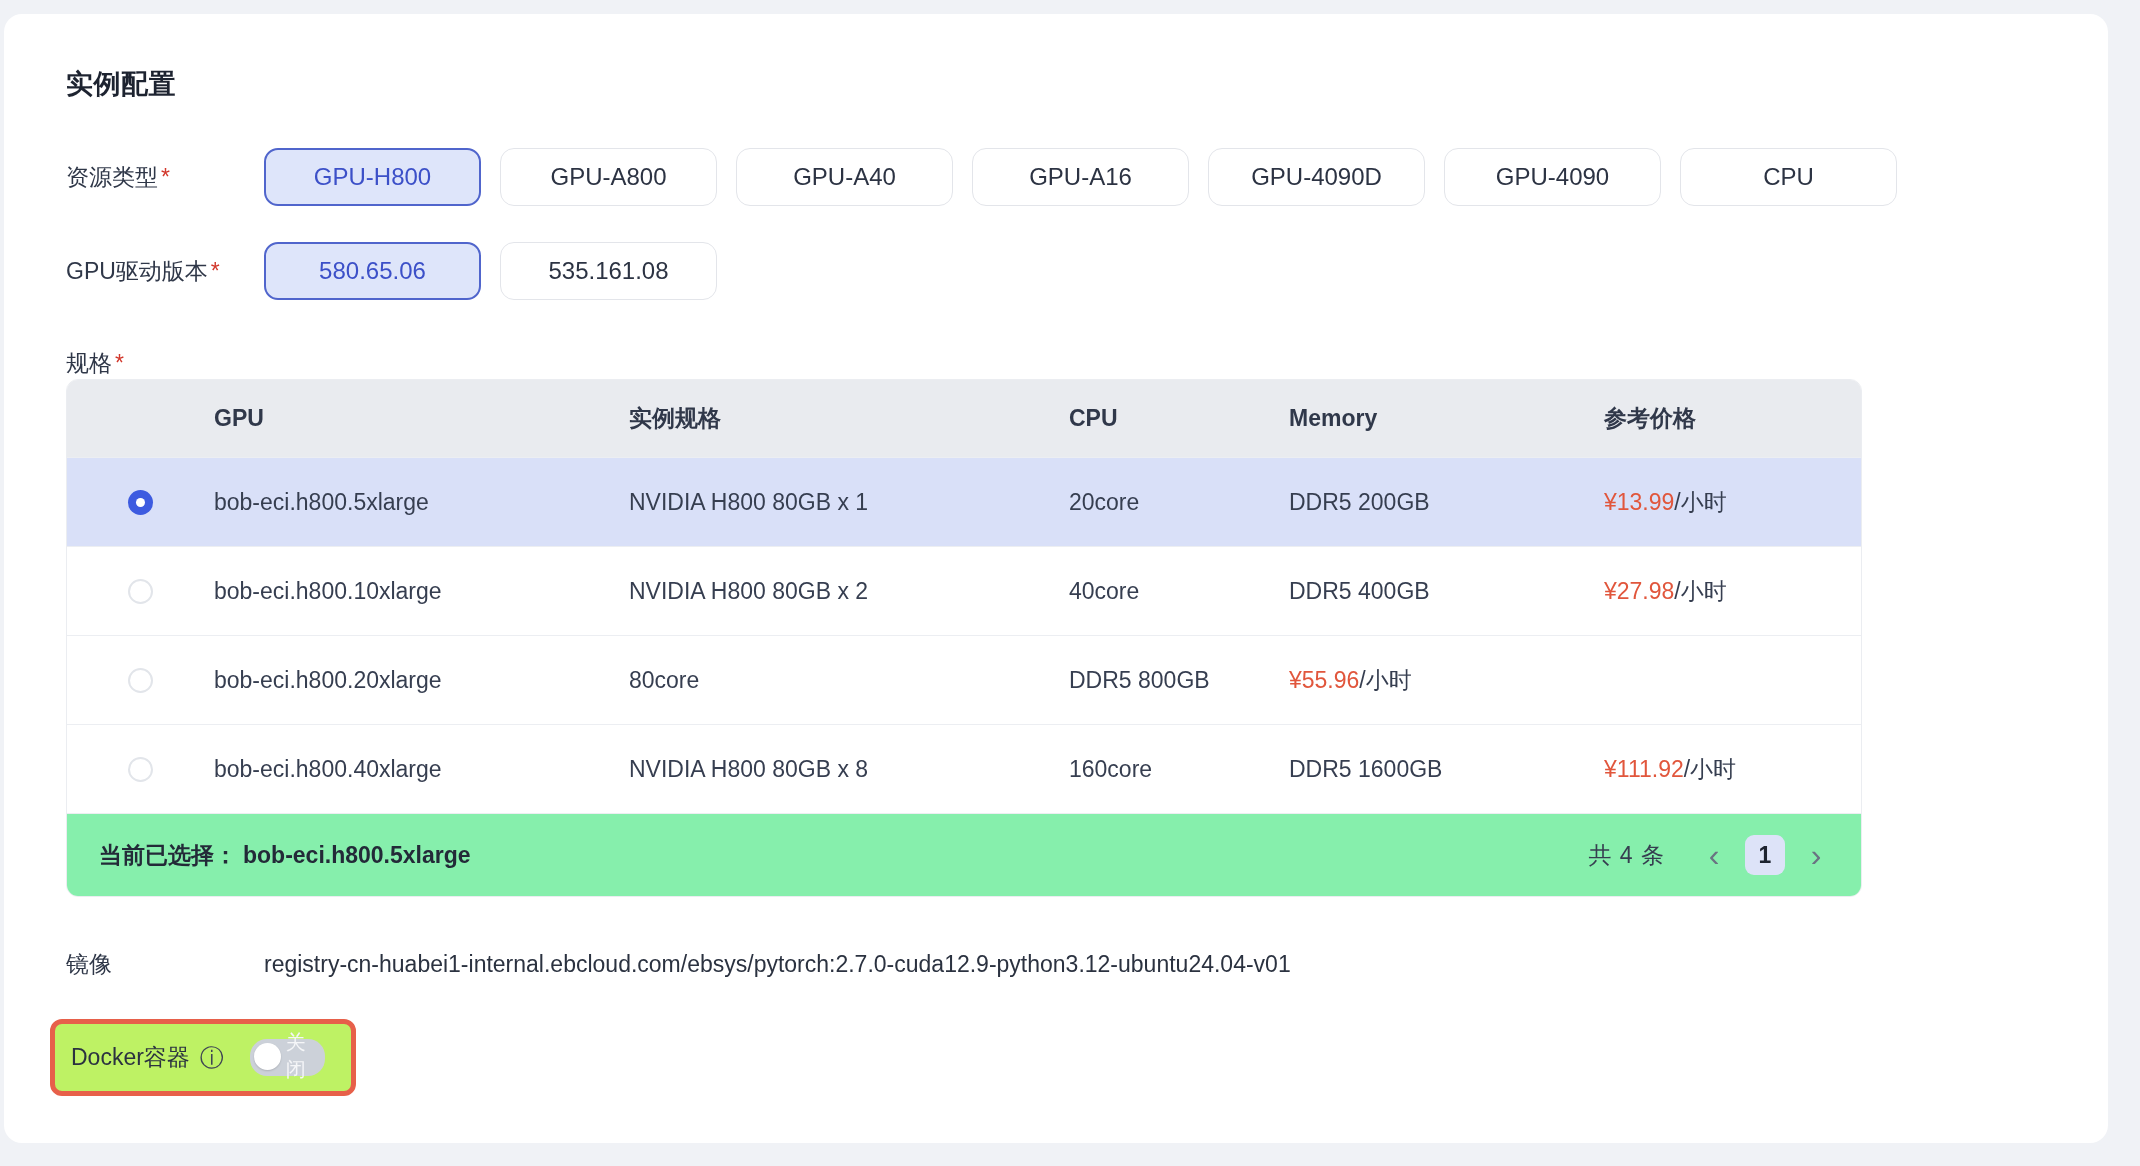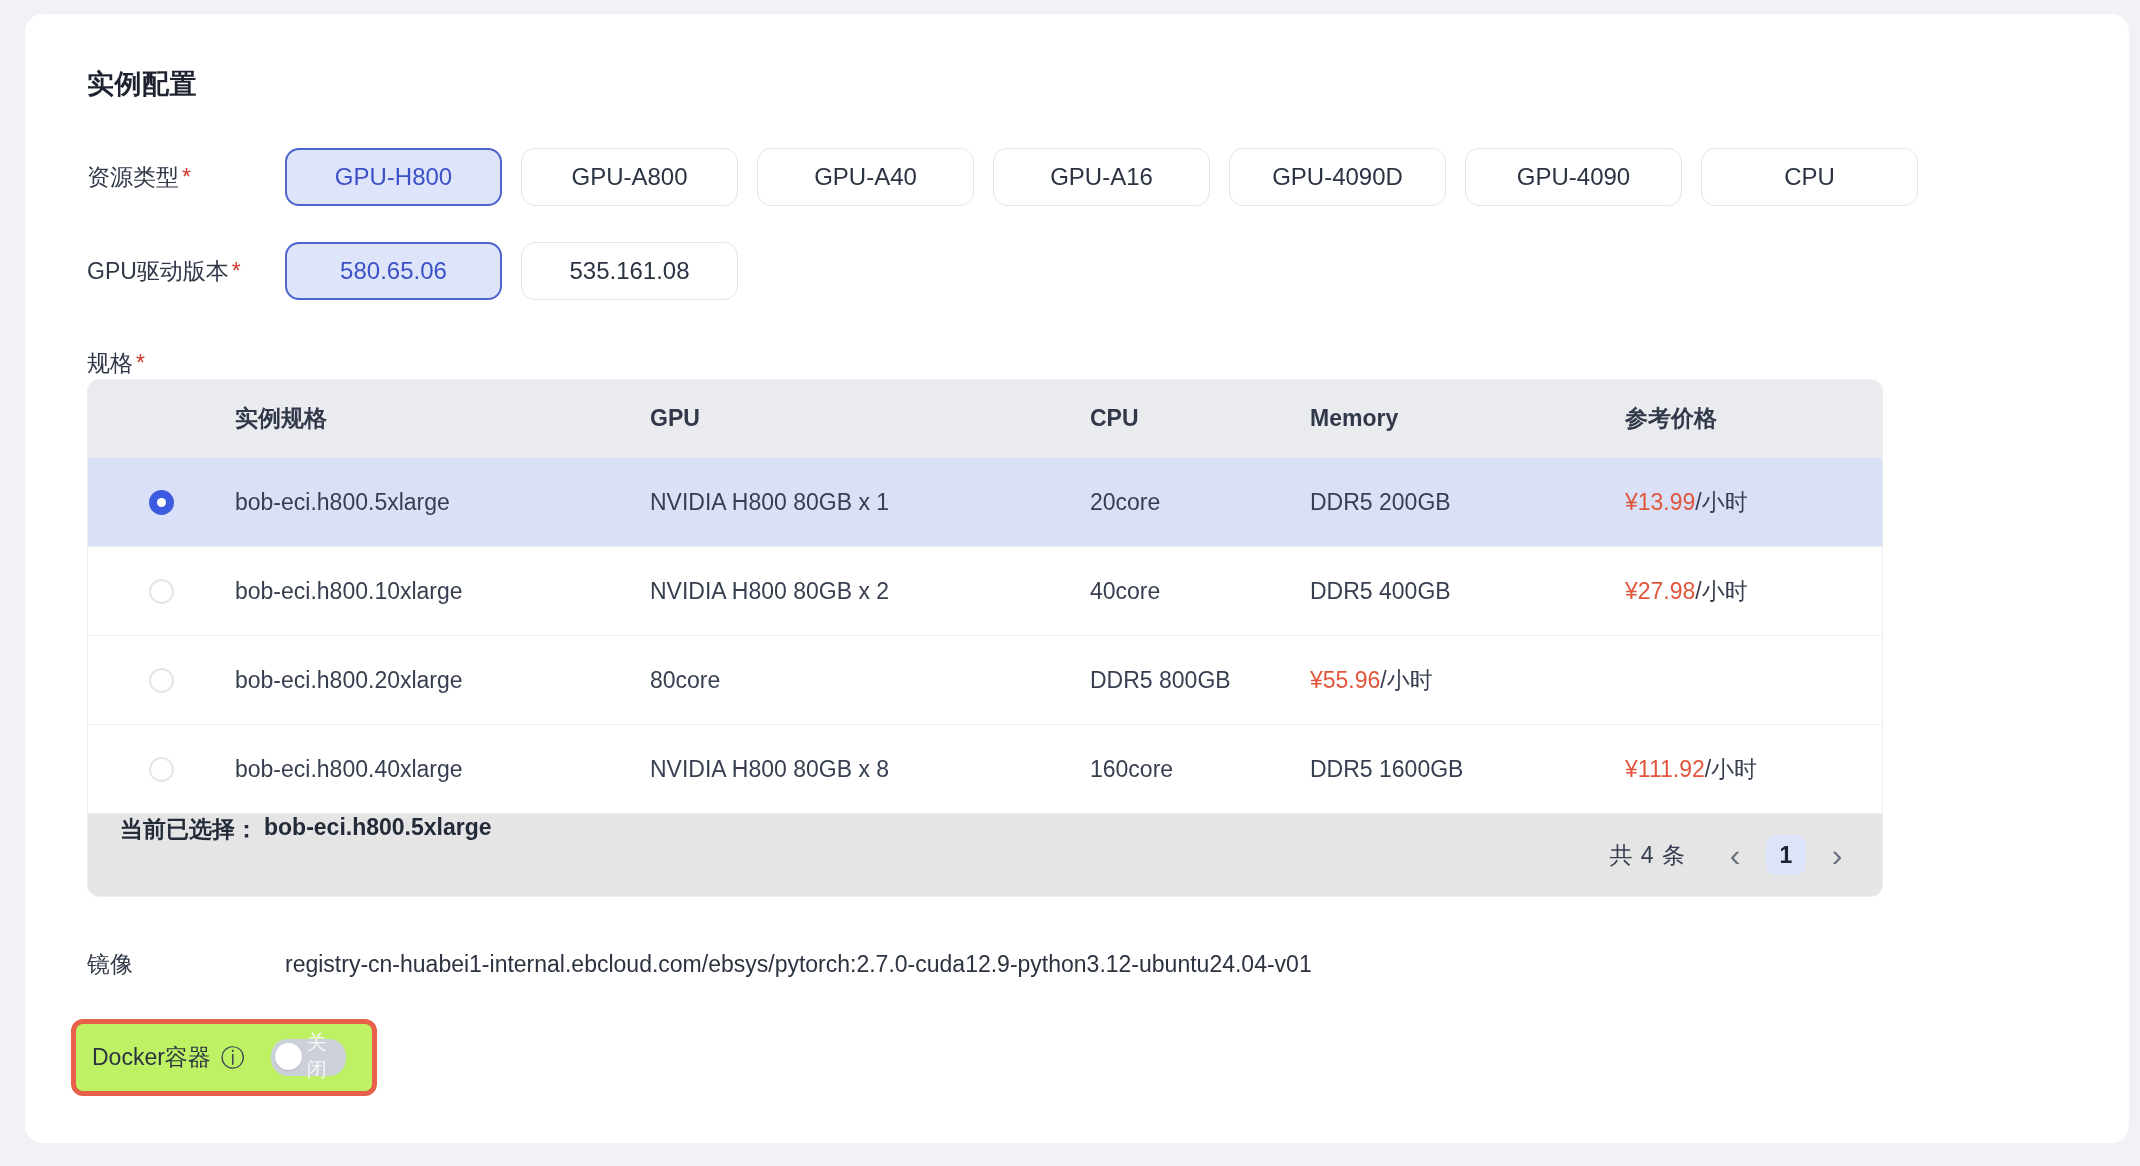--- a/index.html
+++ b/index.html
@@ -5,21 +5,21 @@
   html,body{margin:0;padding:0;}
   body{
     width:2140px;height:1166px;
     background:#f0f2f6;
     font-family:"Liberation Sans","DejaVu Sans",sans-serif;
     color:#363e50;
     position:relative;
     overflow:hidden;
   }
   .card{
-    position:absolute;left:25px;top:14px;
+    position:absolute;left:4px;top:14px;
     width:2104px;height:1129px;
     background:#ffffff;border-radius:18px;
     box-sizing:border-box;
     padding:52px 50px 0 62px;
   }
   .page-title{
     font-size:27px;font-weight:700;color:#1d2330;
     margin:0 0 46px 0;letter-spacing:.5px;
   }
   .form-row{display:flex;align-items:center;margin-bottom:36px;}
@@ -66,22 +66,22 @@
   .radio.checked{background:#3d5be0;border:none;}
   .radio.checked::after{
     content:"";position:absolute;left:8px;top:8px;width:9px;height:9px;
     border-radius:50%;background:#fff;
   }
   .price{color:#e1563c;}
   .price-unit{color:#363e50;}
 
   .t-footer{
     height:83px;border-top:1px solid #eceef2;
-    display:flex;
-    padding:0 30px 0 32px;box-sizing:border-box;background:#e5e5e5;
+    display:flex;align-items:center;
+    padding:0 30px 0 32px;box-sizing:border-box;background:#86efac;
   }
   .sel-label{font-weight:700;color:#232a38;font-size:23px;}
   .sel-value{font-weight:600;color:#232a38;font-size:23px;margin-left:6px;}
   .pager{margin-left:auto;display:flex;align-items:center;}
   .pager-total{font-size:23px;color:#363e50;margin-right:34px;letter-spacing:1px;}
   .pg-arrow{
     font-size:32px;color:#6a7382;line-height:38px;
     width:30px;text-align:center;cursor:pointer;user-select:none;
   }
   .pg-current{
@@ -158,22 +158,22 @@
   </div>
 
   <div class="form-row top-align spec-row">
     <div class="form-label">
       <span>规格</span><span class="req">*</span>
     </div>
 
     <div class="spec-table">
       <div class="t-grid t-head">
         <div></div>
+        <div>GPU</div>
         <div>实例规格</div>
-        <div>GPU</div>
         <div>CPU</div>
         <div>Memory</div>
         <div>参考价格</div>
       </div>
 
       <div class="t-grid t-row selected">
         <div class="cell-radio">
             <span class="radio checked"></span>
           </div>
         <div>bob-eci.h800.5xlarge</div>

